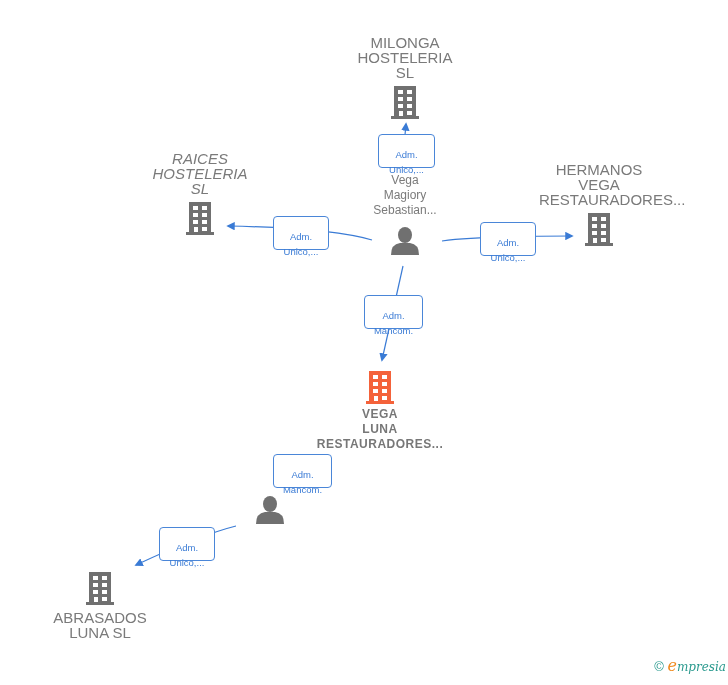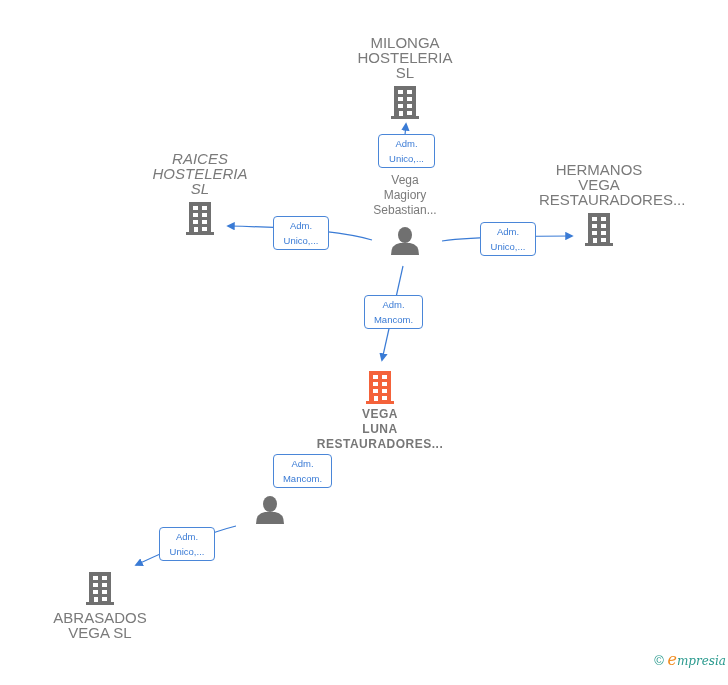--- a/index.html
+++ b/index.html
@@ -6,22 +6,22 @@
     body { width: 728px; height: 685px; position: relative; overflow: hidden;
            font-family: "Liberation Sans", sans-serif; }
     #edges { position: absolute; left: 0; top: 0; width: 728px; height: 685px; }
     .node { position: absolute; text-align: center; }
     .company-label { font-size: 15px; line-height: 15px; color: #7a7a7a; white-space: pre-line; }
     .main-label { font-weight: bold; color: #777777; font-size: 12px; letter-spacing: 0.5px; line-height: 15px; white-space: pre-line; }
     .person-label { font-size: 12px; line-height: 15px; color: #7a7a7a; white-space: pre-line; }
     .icon { display: block; margin: 0 auto; }
     .edge-label { position: absolute; background: #ffffff; border: 1px solid #4a86d8; border-radius: 4px;
                   color: #3a7bd5; font-size: 9.5px; line-height: 15px; text-align: center;
-                  padding: 1px 4px; box-sizing: border-box; white-space: pre-line; }
-    .footer { position: absolute; right: 2px; bottom: 16px; font-size: 13px; color: #2a9a8e; margin-left: 36px; }
+                  padding: 12px 4px; box-sizing: border-box; white-space: pre-line; }
+    .footer { position: absolute; right: 2px; bottom: 10px; font-size: 13px; color: #2a9a8e; margin-left: 36px; }
     .footer .brand { font-family: "DejaVu Serif", serif; font-style: italic; color: #2a9a8e; font-size: 12px; }
     .footer .brand-e { color: #f08a1d; font-size: 16px; font-style: italic; font-family: "DejaVu Serif", serif; }
   </style>
 </head>
 <body>
 
 <svg id="edges" xmlns="http://www.w3.org/2000/svg">
   <defs>
     <marker id="arrow" viewBox="0 0 10 10" refX="8" refY="5" markerWidth="7" markerHeight="7" orient="auto-start-reverse">
       <path d="M0,0 L10,5 L0,10 z" fill="#3a7bd5"></path>
@@ -135,21 +135,21 @@
     <rect x="9" y="6" width="5" height="4" fill="#fff"></rect>
       <rect x="18" y="6" width="5" height="4" fill="#fff"></rect>
     <rect x="9" y="13" width="5" height="4" fill="#fff"></rect>
       <rect x="18" y="13" width="5" height="4" fill="#fff"></rect>
     <rect x="9" y="20" width="5" height="4" fill="#fff"></rect>
       <rect x="18" y="20" width="5" height="4" fill="#fff"></rect>
     <rect x="10" y="27" width="4" height="5" fill="#fff"></rect>
       <rect x="18" y="27" width="5" height="4" fill="#fff"></rect>
   </svg>
   <div class="company-label" style="margin-top:4px;">ABRASADOS
-VEGA  SL</div>
+LUNA  SL</div>
 </div>
 
 <div class="edge-label" style="left:378px; top:134px; width:57px; height:34px;">Adm.
 Unico,...</div>
 <div class="edge-label" style="left:273px; top:216px; width:56px; height:34px;">Adm.
 Unico,...</div>
 <div class="edge-label" style="left:480px; top:222px; width:56px; height:34px;">Adm.
 Unico,...</div>
 <div class="edge-label" style="left:364px; top:295px; width:59px; height:34px;">Adm.
 Mancom.</div>

